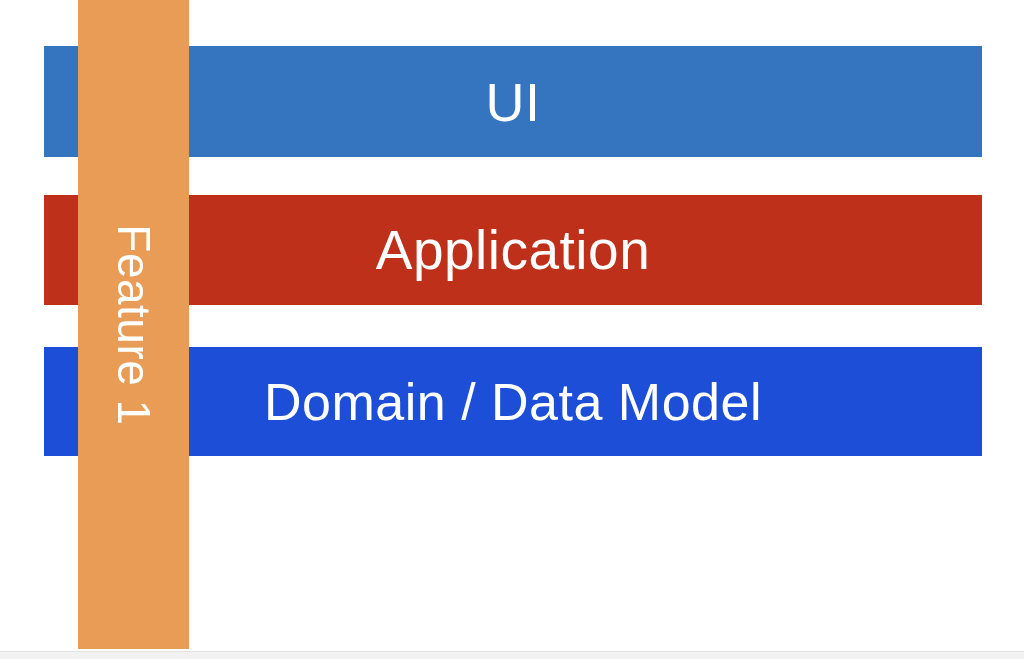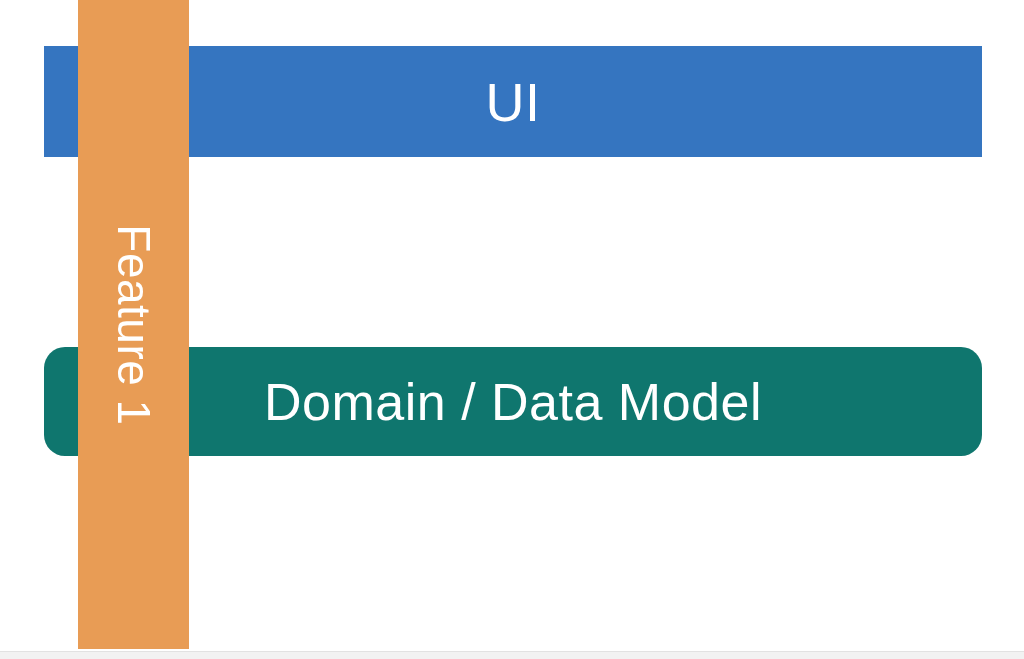--- a/index.html
+++ b/index.html
@@ -89,22 +89,25 @@
 </style>
 </head>
 <body>
 
 <div id="canvas" style="background: rgb(255, 255, 255);">
 
   <div class="layer-bar" id="bar-ui" style="background: rgb(53, 117, 192);">
     <span class="layer-label" id="label-ui" style="color: rgb(255, 255, 255);">UI</span>
   </div>
 
+  <div class="layer-bar" id="bar-app" style="background: rgb(191, 48, 26);">
+    <span class="layer-label" id="label-app" style="color: rgb(255, 255, 255);">Application</span>
+  </div>
 
-  <div class="layer-bar" id="bar-domain" style="background: #0f766e; border-radius: 21px;">
+  <div class="layer-bar" id="bar-domain" style="background: #1d4ed8;">
     <span class="layer-label" id="label-domain" style="color: rgb(255, 255, 255);">Domain / Data Model</span>
   </div>
 
 
   <div id="feature-column" style="background: rgb(232, 156, 85);">
     <span id="feature-column-label" style="color: rgb(255, 255, 255);">Feature 1</span>
   </div>
 
   <div id="bottom-strip" style="background: rgb(242, 242, 242);"></div>
 

